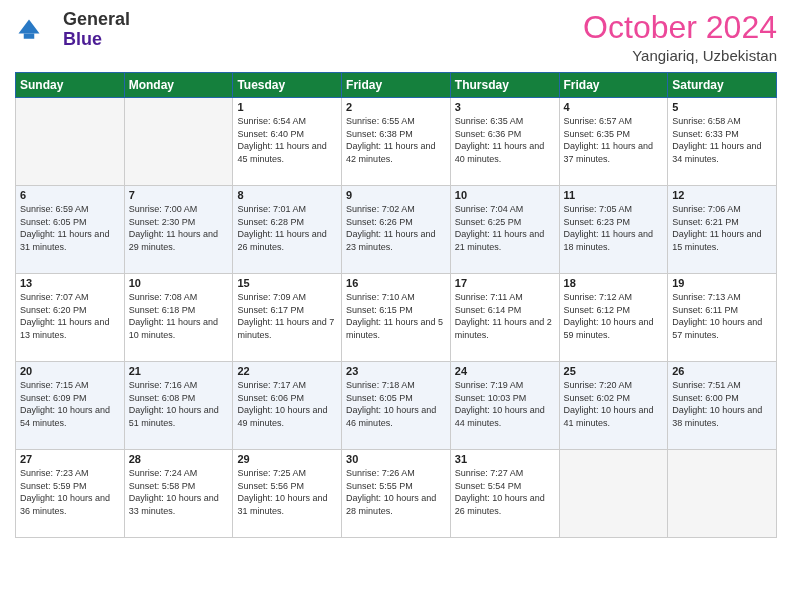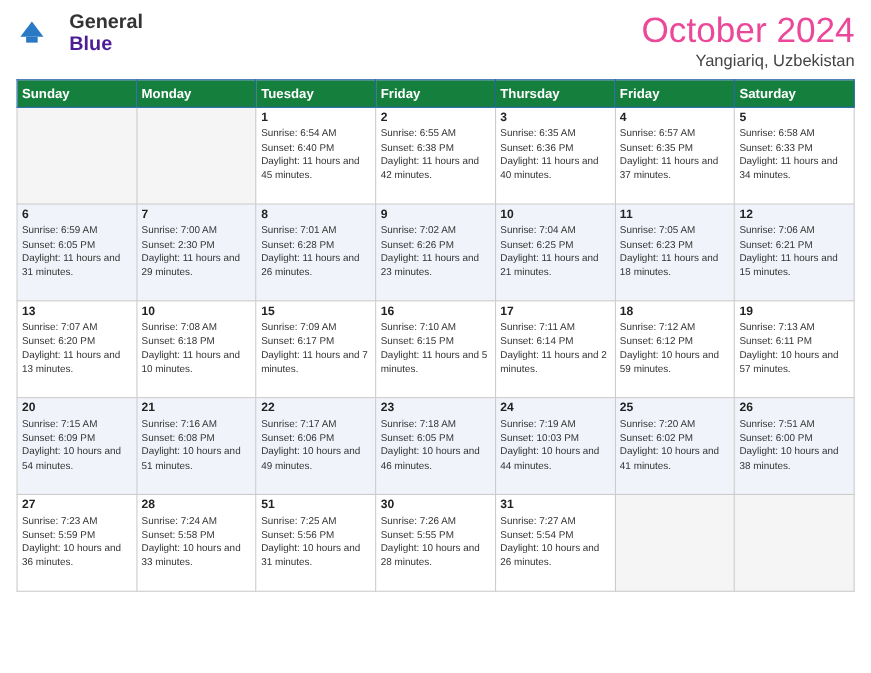--- a/index.html
+++ b/index.html
@@ -356,21 +356,21 @@
       </td>
           <td>
         <span class="day-number">28</span>
         <div class="cell-text">
           <span>Sunrise: 7:24 AM</span><br>
           <span>Sunset: 5:58 PM</span><br>
           <span>Daylight: 10 hours and 33 minutes.</span>
         </div>
       </td>
           <td>
-        <span class="day-number">51</span>
+        <span class="day-number">29</span>
         <div class="cell-text">
           <span>Sunrise: 7:25 AM</span><br>
           <span>Sunset: 5:56 PM</span><br>
           <span>Daylight: 10 hours and 31 minutes.</span>
         </div>
       </td>
           <td>
         <span class="day-number">30</span>
         <div class="cell-text">
           <span>Sunrise: 7:26 AM</span><br>

